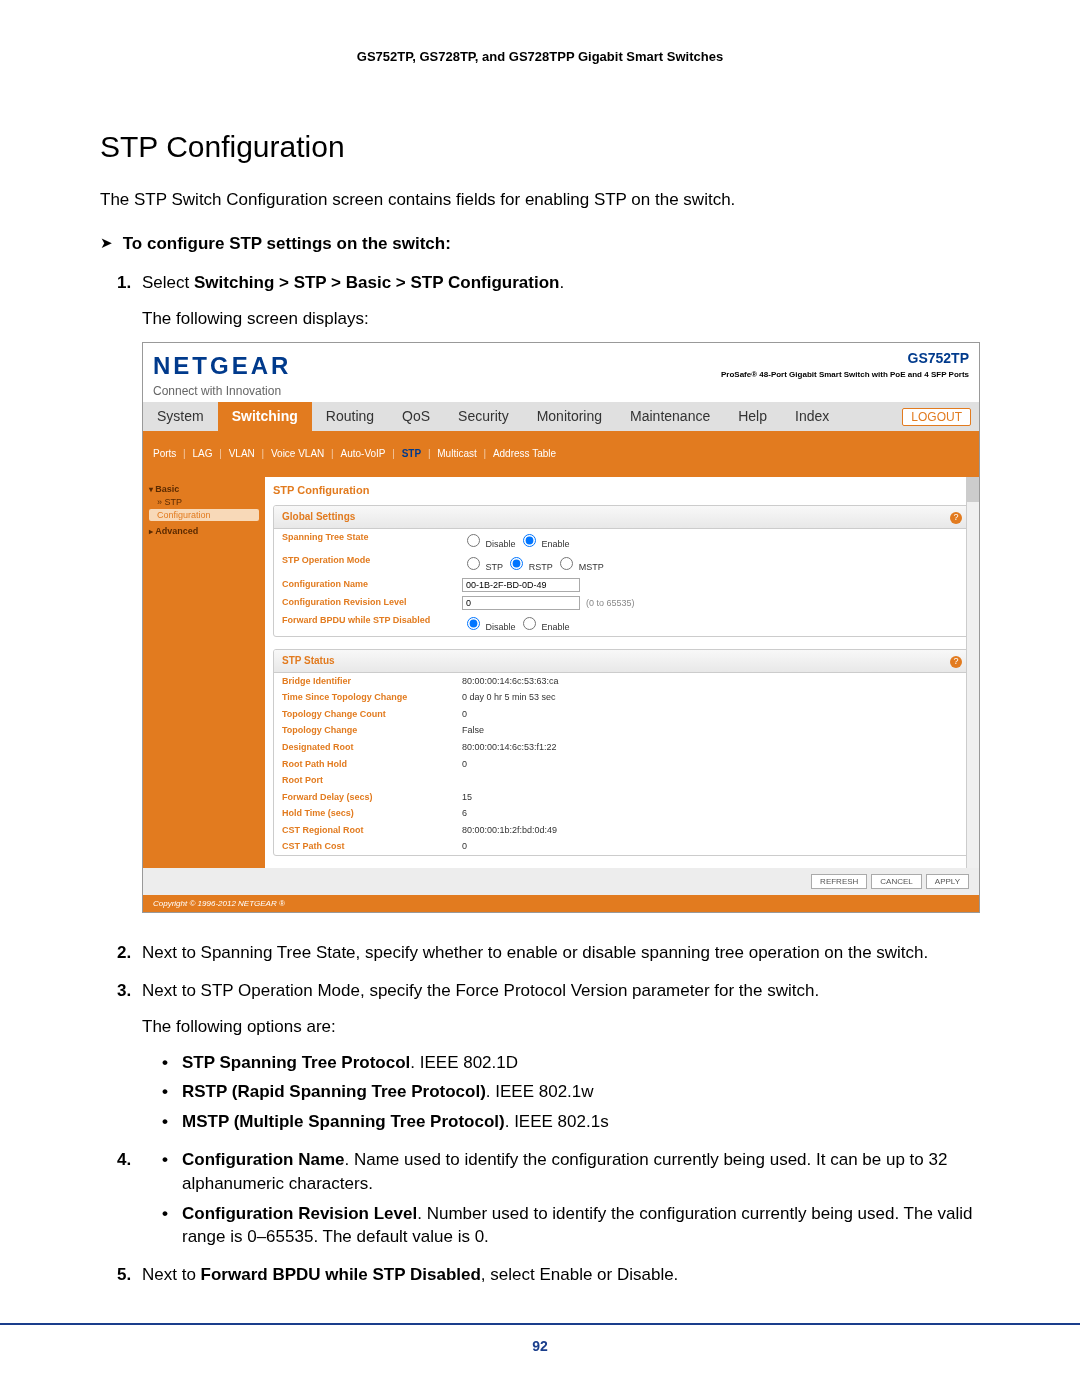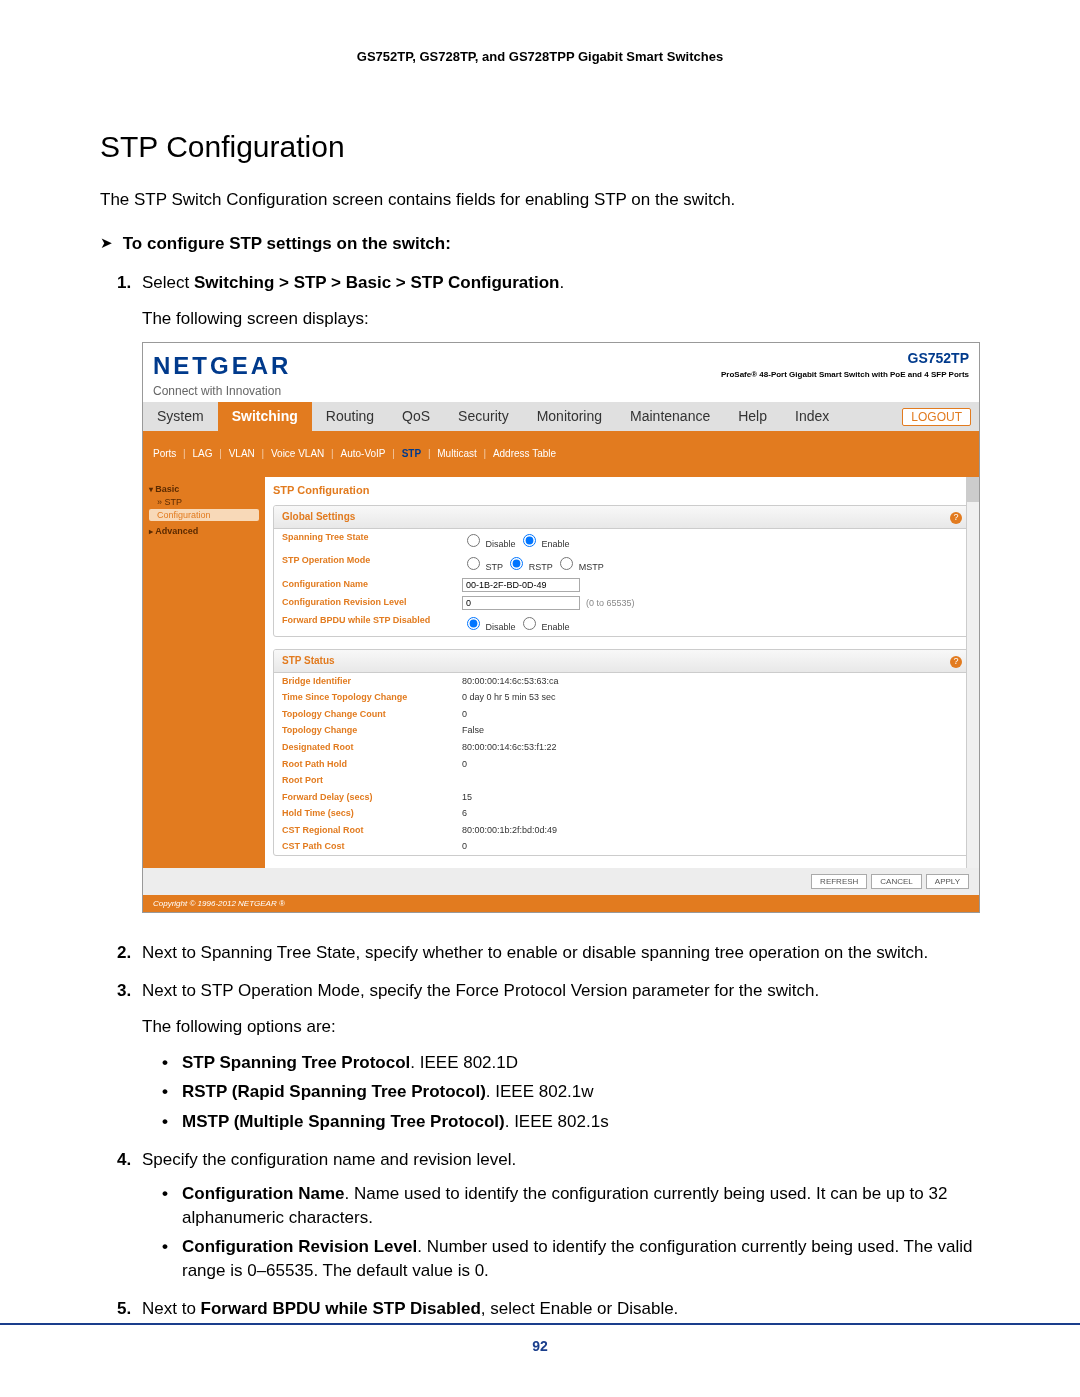--- a/index.html
+++ b/index.html
@@ -206,21 +206,20 @@
       <span>Next to STP Operation Mode, specify the Force Protocol Version parameter for the switch.</span>
       <div class="subtext">The following options are:</div>
       <ul class="bullets" id="step3-bullets">
           <li><b>STP Spanning Tree Protocol</b>. IEEE 802.1D</li>
           <li><b>RSTP (Rapid Spanning Tree Protocol)</b>. IEEE 802.1w</li>
           <li><b>MSTP (Multiple Spanning Tree Protocol)</b>. IEEE 802.1s</li>
         </ul>
     </li>
 
     <li>
-      <span>Specify the configuration name and revision level.</span>
       <ul class="bullets" id="step4-bullets">
           <li><b>Configuration Name</b>. Name used to identify the configuration currently being used. It can be up to 32 alphanumeric characters.</li>
           <li><b>Configuration Revision Level</b>. Number used to identify the configuration currently being used. The valid range is 0–65535. The default value is 0.</li>
         </ul>
     </li>
 
     <li>
       <span>Next to </span><b>Forward BPDU while STP Disabled</b><span>, select Enable or Disable.</span>
     </li>
   </ol>

